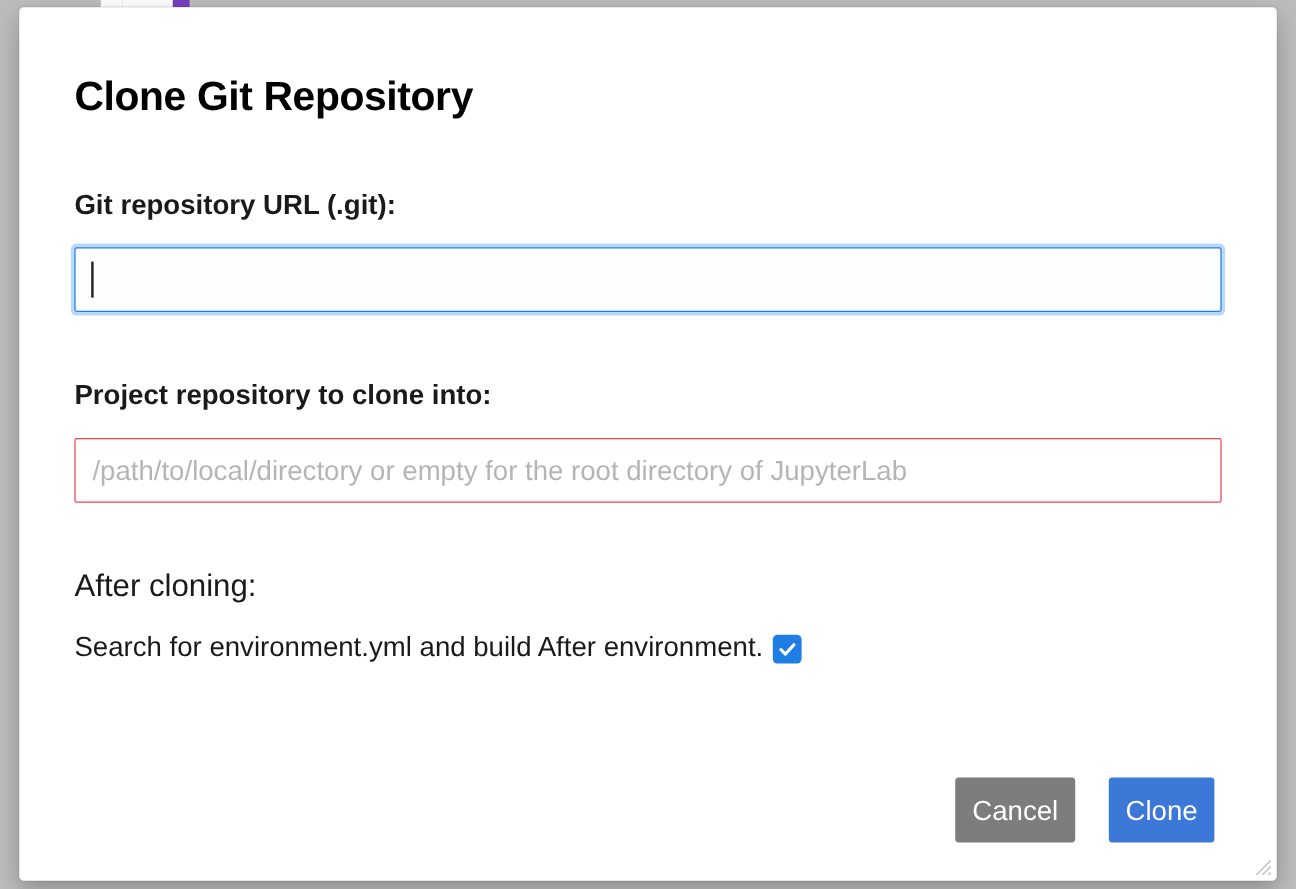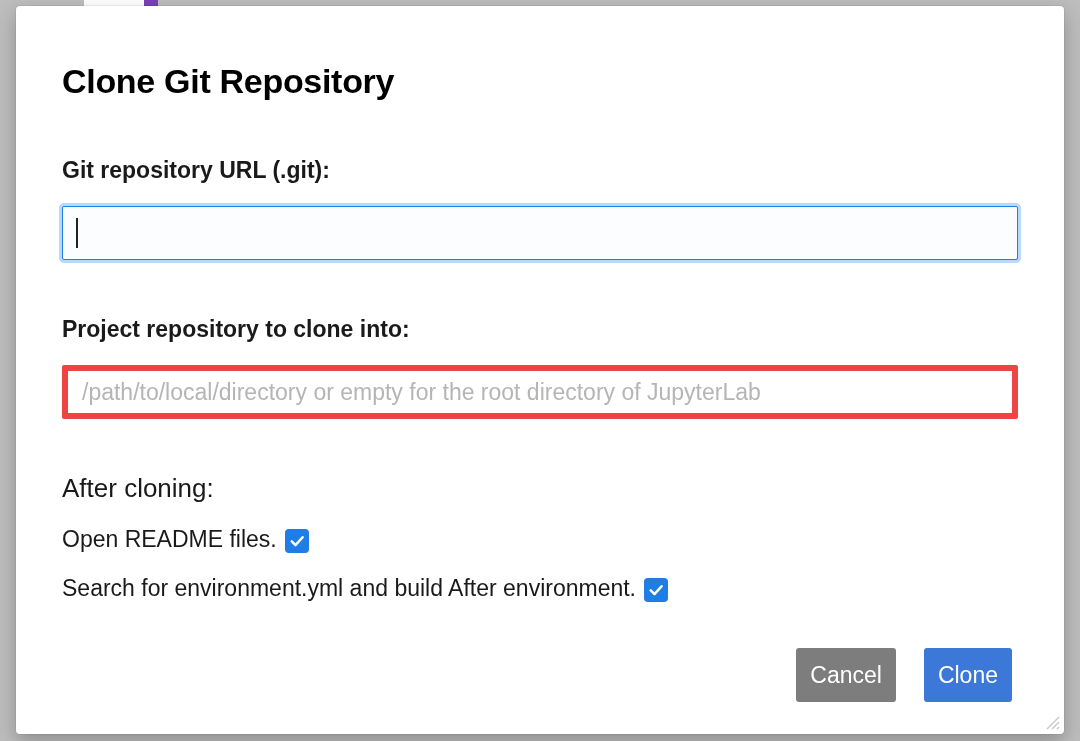--- a/index.html
+++ b/index.html
@@ -72,21 +72,21 @@
       font-size: 23px;
       color: #1a1a1a;
       font-weight: 700;
       margin-bottom: 22px;
     }
     .text-input {
       width: 100%;
       height: 54px;
       padding: 10px 14px;
       font-size: 23px;
-      border: 6px solid #ef4444;
+      border: 1px solid #ef4444;
       border-radius: 2px;
       outline: none;
       font-family: inherit;
       color: #222;
     }
     .text-input.focused {
       border: 1px solid #1f7de6;
       box-shadow: 0 0 0 3px rgba(55, 142, 240, 0.35);
       background: #fbfdff;
     }
@@ -204,28 +204,20 @@
   </div>
 
   <div class="field-group-2">
     <div class="field-label">Project repository to clone into:</div>
     <input type="text" class="text-input" placeholder="/path/to/local/directory or empty for the root directory of JupyterLab" style="">
   </div>
 
   <div>
     <div class="after-cloning-heading">After cloning:</div>
 
-    <div class="checkbox-row">
-      <span class="cb-label">Open README files.</span>
-      <span class="checkbox">
-        <svg viewBox="0 0 24 24">
-          <path d="M5 12.5 L10 17.5 L19.5 7" stroke="#fff" stroke-width="3.4" fill="none" stroke-linecap="round" stroke-linejoin="round"></path>
-        </svg>
-      </span>
-    </div>
 
     <div class="checkbox-row">
       <span class="cb-label">Search for environment.yml and build After environment.</span>
       <span class="checkbox">
         <svg viewBox="0 0 24 24">
           <path d="M5 12.5 L10 17.5 L19.5 7" stroke="#fff" stroke-width="3.4" fill="none" stroke-linecap="round" stroke-linejoin="round"></path>
         </svg>
       </span>
     </div>
   </div>

